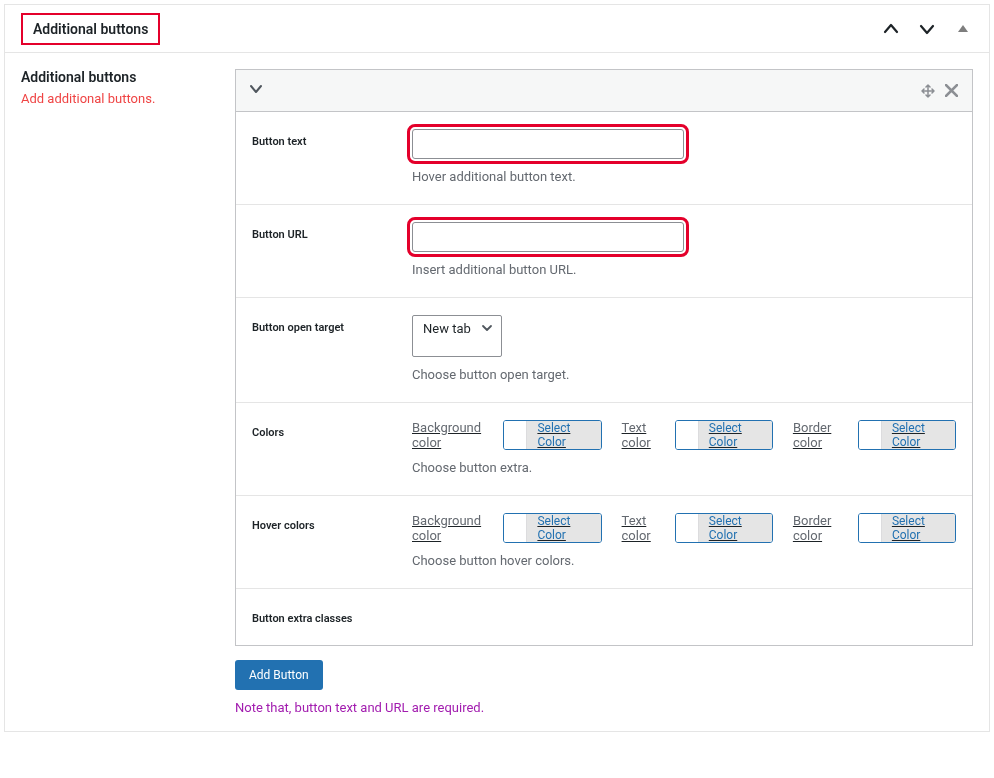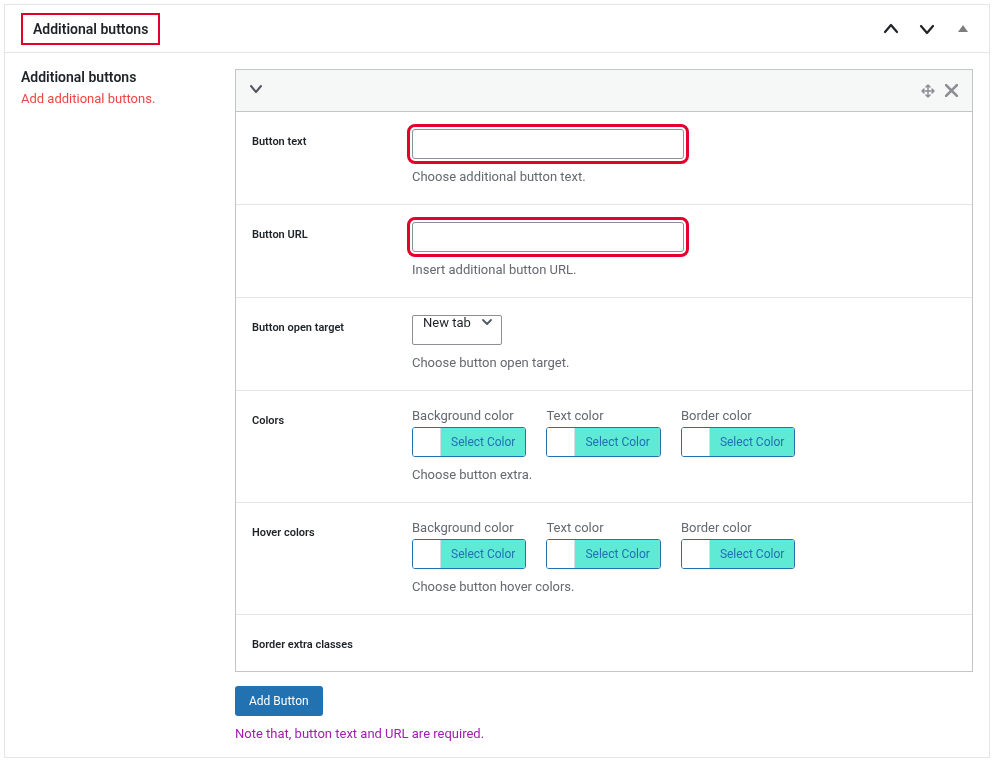--- a/index.html
+++ b/index.html
@@ -145,38 +145,39 @@
       font-size: 14px;
       background: #fff;
     }
     .highlighted {
       outline: 3px solid #e4002b;
       outline-offset: 2px;
     }
     .select-wrap {
       border: 1px solid #8c8f94;
       border-radius: 2px;
-      height: 30px;
+      height: 42px;
       width: fit-content;
       display: flex;
       align-items: center;
       padding: 0 8px 16px 10px;
       gap: 10px;
       background: #fff;
       cursor: pointer;
       font-size: 13px;
     }
     .color-group-row {
       display: flex;
       gap: 20px;
     }
     .color-item {
       display: flex;
-      flex-direction: column;
+      flex-direction: row;
       gap: 4px;
+      text-decoration: underline;
     }
     .color-item-label {
       font-size: 13px;
       color: #646970;
     }
     .color-picker {
       display: flex;
       align-items: stretch;
       border: 1px solid #2271b1;
       border-radius: 3px;
@@ -189,21 +190,21 @@
       background: #fff;
       border-right: 1px solid #dcdcde;
     }
     .color-btn {
       padding: 0 10px;
       display: flex;
       align-items: center;
       font-size: 12px;
       color: #2271b1;
       cursor: pointer;
-      background: #5eead4;
+      background: #e5e5e5;
     }
     .add-btn {
       margin-top: 14px;
       background: #2271b1;
       color: #fff;
       border: none;
       border-radius: 3px;
       padding: 8px 14px;
       font-size: 12px;
       cursor: pointer;
@@ -270,21 +271,21 @@
                   <path d="M1 1 L11 11 M11 1 L1 11" stroke="#8c8f94" stroke-width="2.5" stroke-linecap="round"></path>
                 </svg>
             </span>
           </div>
         </div>
 
         <div class="field-row">
           <div class="field-label">Button text</div>
           <div class="field-body">
             <input class="text-input highlighted" type="text" value="" style="">
-            <div class="hint">Choose additional button text.</div>
+            <div class="hint">Hover additional button text.</div>
           </div>
         </div>
 
         <div class="field-row">
           <div class="field-label">Button URL</div>
           <div class="field-body">
             <input class="text-input highlighted" type="text" value="" style="">
             <div class="hint">Insert additional button URL.</div>
           </div>
         </div>
@@ -356,21 +357,21 @@
                   <div class="swatch"></div>
                   <div class="color-btn">Select Color</div>
                 </div>
               </div>
             </div>
             <div class="hint">Choose button hover colors.</div>
           </div>
         </div>
 
         <div class="field-row">
-          <div class="field-label">Border extra classes</div>
+          <div class="field-label">Button extra classes</div>
         </div>
 
       </div>
 
       <button class="add-btn">Add Button</button>
       <div class="note">Note that, button text and URL are required.</div>
 
     </div>
 
   </div>

